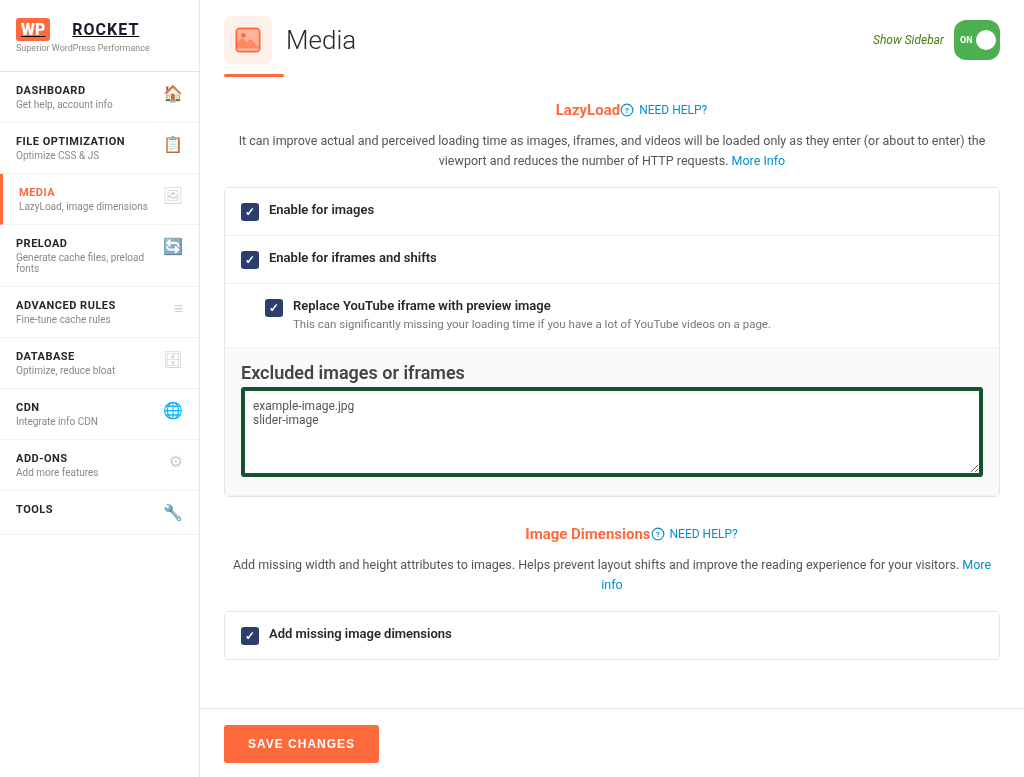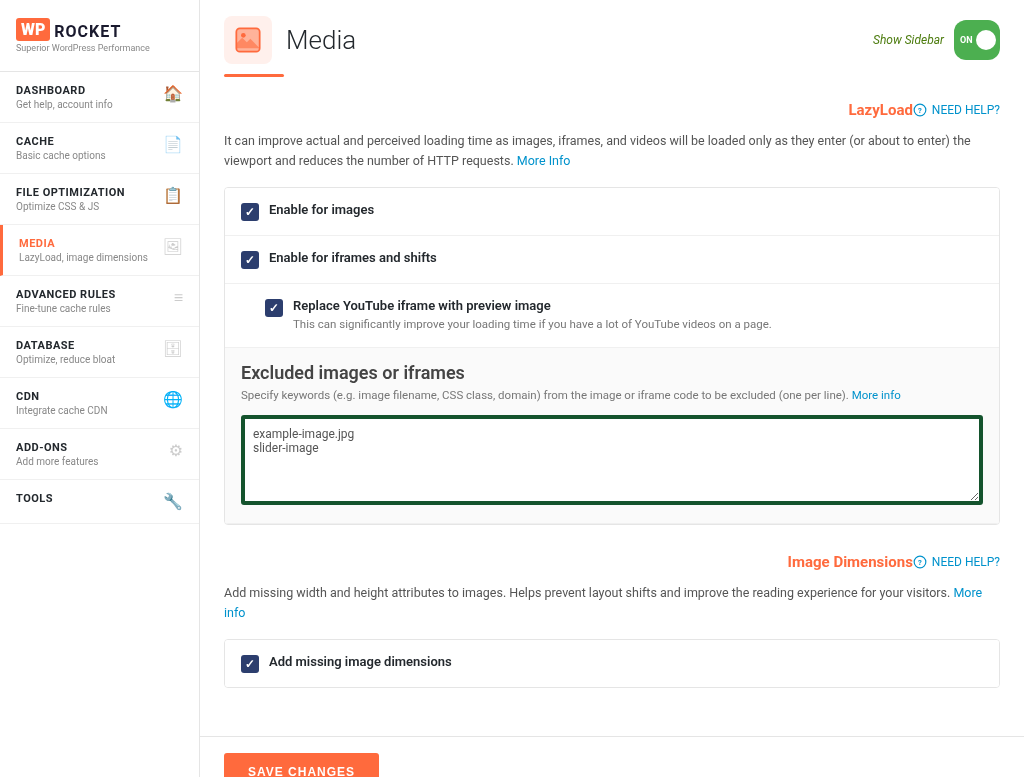--- a/index.html
+++ b/index.html
@@ -17,22 +17,23 @@
       overflow-y: auto;
     }
 
     .sidebar-logo {
       padding: 18px 16px;
       border-bottom: 1px solid #e5e5e5;
     }
 
     .logo-text {
       display: flex;
-      align-items: flex-end;
-      gap: 4px;
+      align-items: center;
+      gap: 22px;
+      text-decoration: underline;
     }
 
     .logo-wp {
       background: #ff6a3d;
       color: #fff;
       font-weight: 900;
       font-size: 16px;
       padding: 2px 5px;
       border-radius: 3px;
     }
@@ -183,21 +184,21 @@
     }
 
     
     .content {
       padding: 24px 24px 20px 24px;
     }
 
     .section-header {
       display: flex;
       align-items: center;
-      justify-content: flex-end;
+      justify-content: center;
       margin-bottom: 12px;
       margin-left: 39px;
     }
 
     .section-title {
       font-size: 15px;
       font-weight: 700;
       color: #ff6a3d;
     }
 
@@ -208,20 +209,21 @@
       font-size: 12px;
       color: #0092cc;
       cursor: pointer;
     }
 
     .section-desc {
       font-size: 12.5px;
       color: #555;
       line-height: 1.6;
       margin-bottom: 16px;
+      text-align: center;
     }
 
     .section-desc a {
       color: #0092cc;
       text-decoration: none;
     }
 
     
     .options-box {
       border: 1px solid #e5e5e5;
@@ -357,57 +359,57 @@
 
   <div class="sidebar-nav-item">
       <div class="nav-text">
         <div class="nav-label">DASHBOARD</div>
         <div class="nav-desc">Get help, account info</div>
       </div>
       <span class="nav-icon">🏠</span>
     </div>
       <div class="sidebar-nav-item">
       <div class="nav-text">
-        <div class="nav-label">CACHE</div>
-        <div class="nav-desc">Basic cache options</div>
-      </div>
-      <span class="nav-icon">📄</span>
-    </div>
-      <div class="sidebar-nav-item">
-      <div class="nav-text">
         <div class="nav-label">FILE OPTIMIZATION</div>
         <div class="nav-desc">Optimize CSS &amp; JS</div>
       </div>
       <span class="nav-icon">📋</span>
     </div>
       <div class="sidebar-nav-item active">
       <div class="nav-text">
         <div class="nav-label">MEDIA</div>
         <div class="nav-desc">LazyLoad, image dimensions</div>
       </div>
       <span class="nav-icon">🖼</span>
     </div>
       <div class="sidebar-nav-item">
       <div class="nav-text">
+        <div class="nav-label">PRELOAD</div>
+        <div class="nav-desc">Generate cache files, preload fonts</div>
+      </div>
+      <span class="nav-icon">🔄</span>
+    </div>
+      <div class="sidebar-nav-item">
+      <div class="nav-text">
         <div class="nav-label">ADVANCED RULES</div>
         <div class="nav-desc">Fine-tune cache rules</div>
       </div>
       <span class="nav-icon">≡</span>
     </div>
       <div class="sidebar-nav-item">
       <div class="nav-text">
         <div class="nav-label">DATABASE</div>
         <div class="nav-desc">Optimize, reduce bloat</div>
       </div>
       <span class="nav-icon">🗄</span>
     </div>
       <div class="sidebar-nav-item">
       <div class="nav-text">
         <div class="nav-label">CDN</div>
-        <div class="nav-desc">Integrate cache CDN</div>
+        <div class="nav-desc">Integrate info CDN</div>
       </div>
       <span class="nav-icon">🌐</span>
     </div>
       <div class="sidebar-nav-item">
       <div class="nav-text">
         <div class="nav-label">ADD-ONS</div>
         <div class="nav-desc">Add more features</div>
       </div>
       <span class="nav-icon">⚙</span>
     </div>
@@ -481,29 +483,26 @@
               <div class="option-label">Enable for iframes and shifts</div>
             </div>
           </div>
 
           <div class="option-row sub">
             <div class="checkbox-custom">
               <span class="checkmark">✓</span>
             </div>
             <div class="option-text">
               <div class="option-label">Replace YouTube iframe with preview image</div>
-              <div class="option-sublabel">This can significantly improve your loading time if you have a lot of YouTube videos on a page.</div>
+              <div class="option-sublabel">This can significantly missing your loading time if you have a lot of YouTube videos on a page.</div>
             </div>
           </div>
 
           <div class="excluded-section">
             <div class="excluded-title">Excluded images or iframes</div>
-            <div class="excluded-desc">
-              <span>Specify keywords (e.g. image filename, CSS class, domain) from the image or iframe code to be excluded (one per line).</span> <a style="color:#0092cc; text-decoration:none;">More info</a>
-            </div>
             <textarea class="excluded-textarea" style="">example-image.jpg
 slider-image</textarea>
           </div>
         </div>
       </div>
 
       <div class="section-block">
         <div class="section-header">
           <span class="section-title">Image Dimensions</span>
           <div class="need-help">

